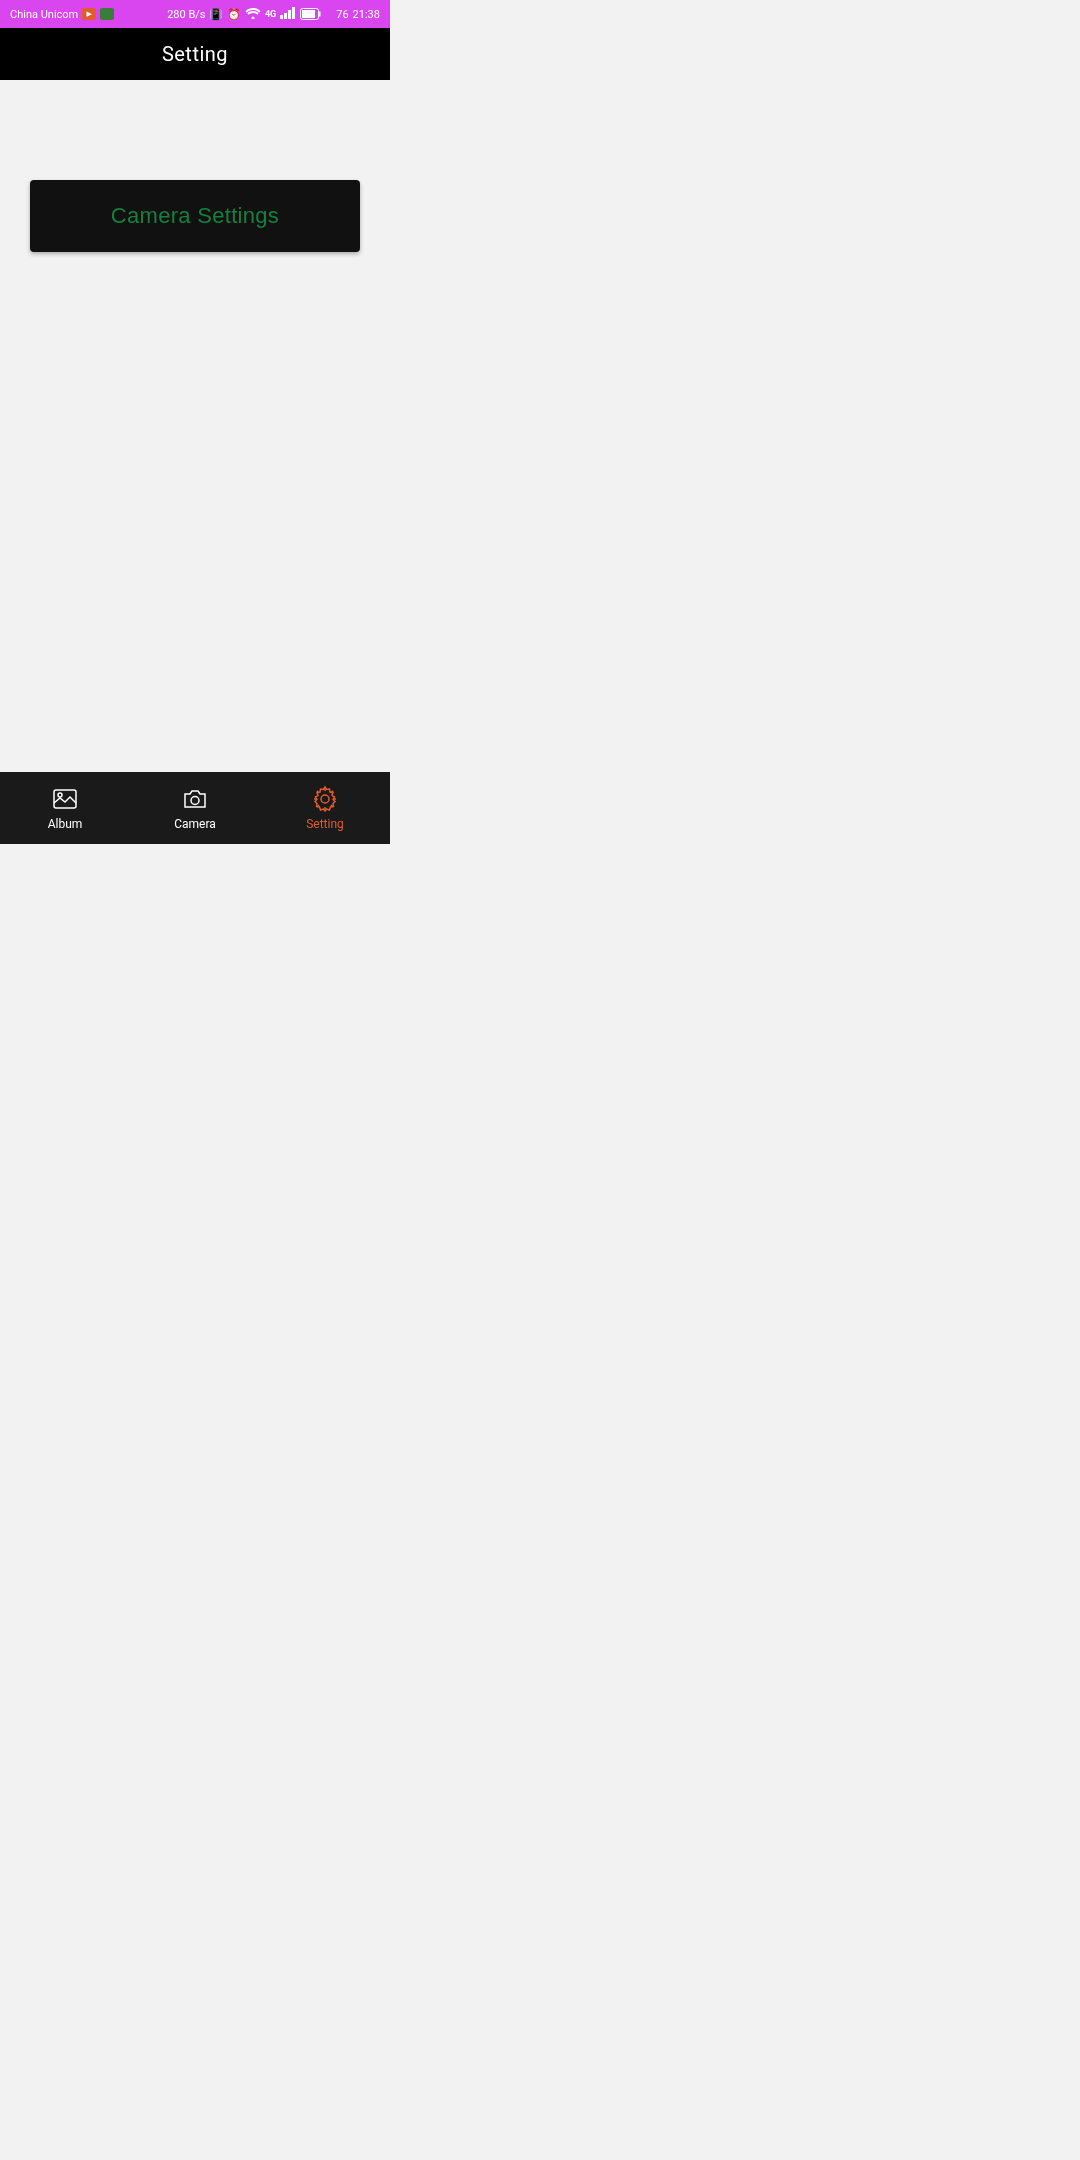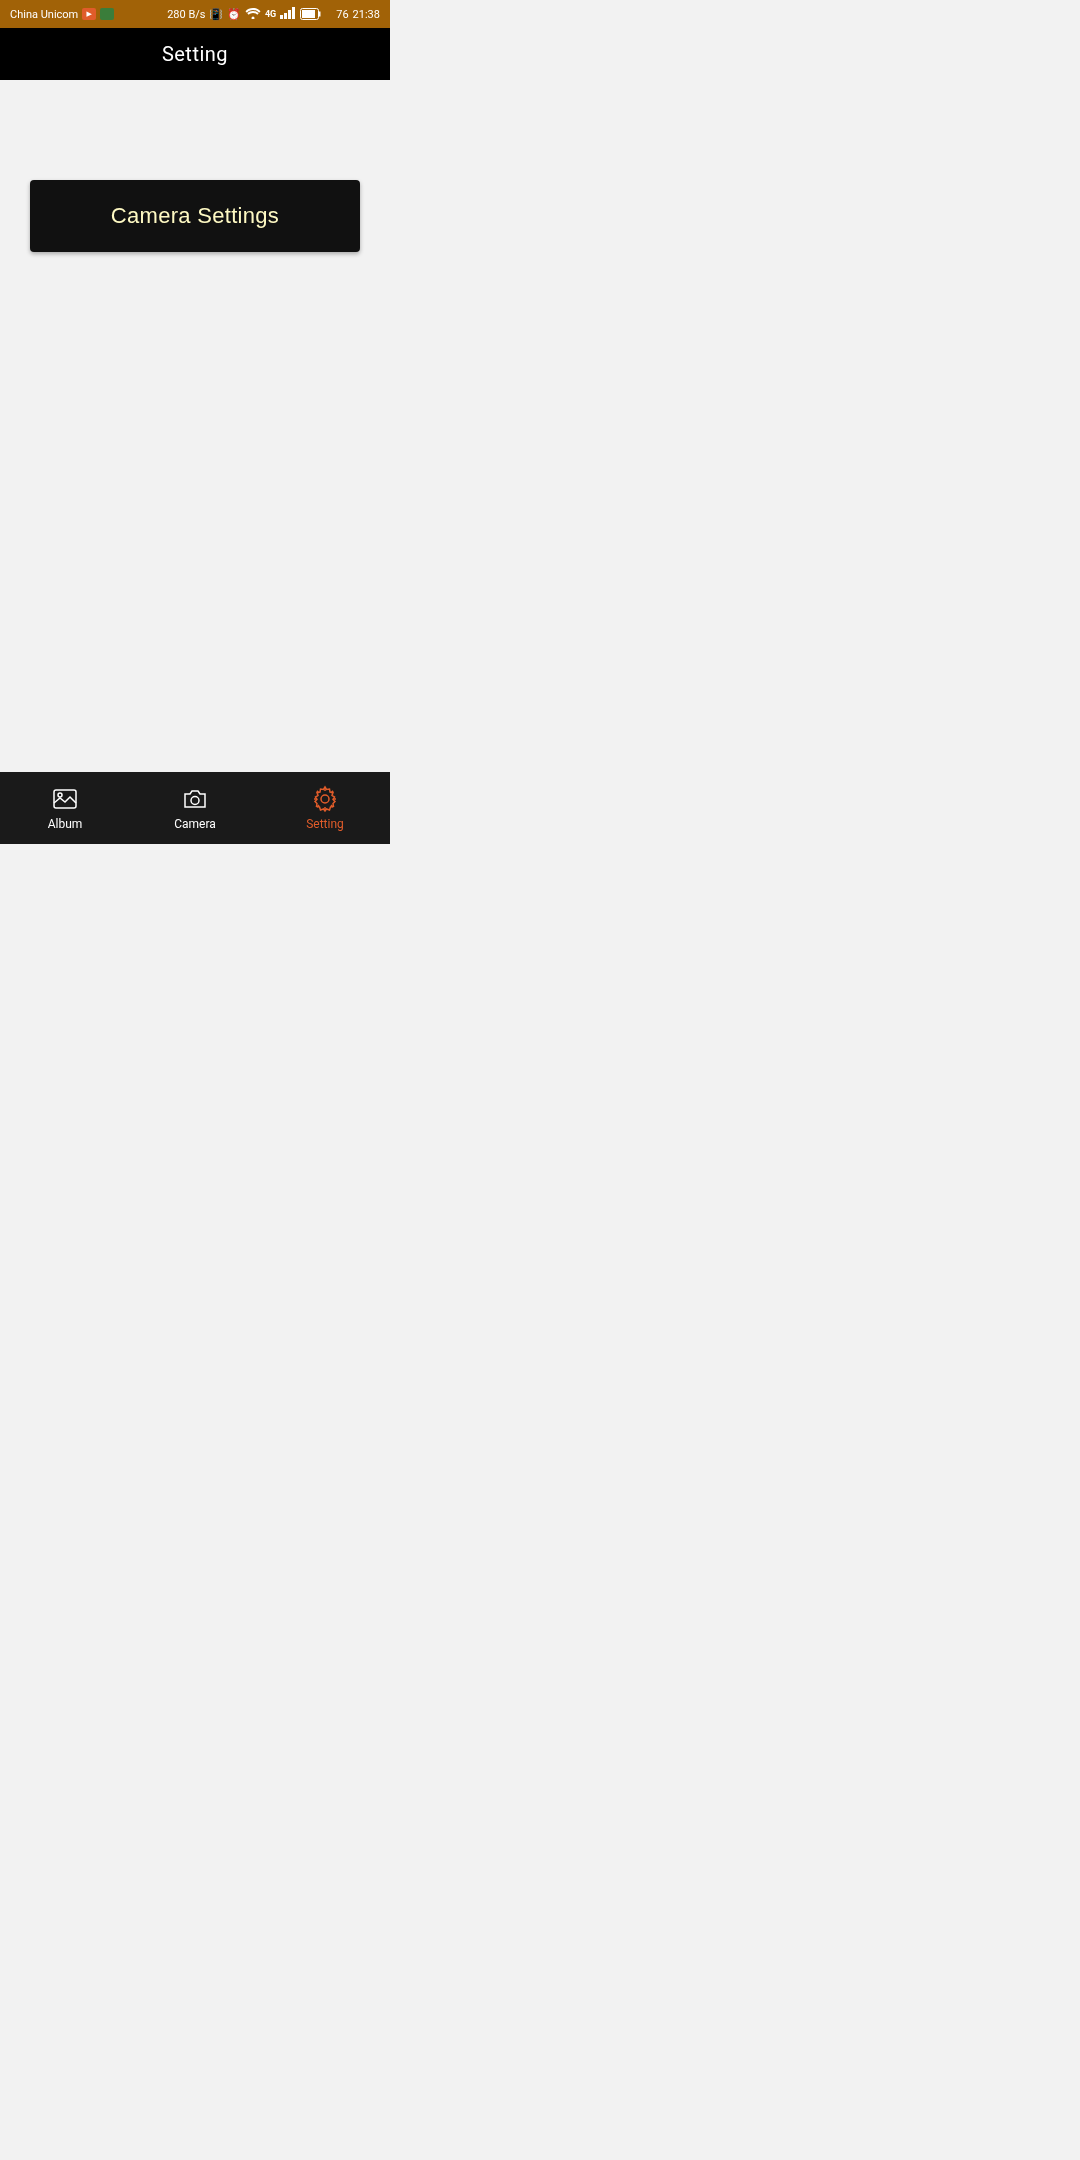--- a/index.html
+++ b/index.html
@@ -15,21 +15,21 @@
       background: #f2f2f2;
       font-family: -apple-system, BlinkMacSystemFont, 'Roboto', sans-serif;
       display: flex;
       flex-direction: column;
       overflow: hidden;
       position: relative;
     }
 
     
     .status-bar {
-      background: #a16207;
+      background: #d946ef;
       color: #fff;
       height: 28px;
       display: flex;
       align-items: center;
       justify-content: space-between;
       padding: 0 10px;
       font-size: 11px;
       flex-shrink: 0;
     }
 
@@ -103,21 +103,21 @@
       justify-content: flex-start;
       padding: 100px 20px 20px 20px;
       gap: 80px;
     }
 
     
     .settings-button {
       width: 100%;
       max-width: 330px;
       background: #111;
-      color: #fef9c3;
+      color: #15803d;
       border: none;
       border-radius: 4px;
       height: 72px;
       font-size: 22px;
       font-weight: 500;
       cursor: pointer;
       letter-spacing: 0.3px;
       box-shadow: 0 2px 4px rgba(0,0,0,0.3);
     }
 

